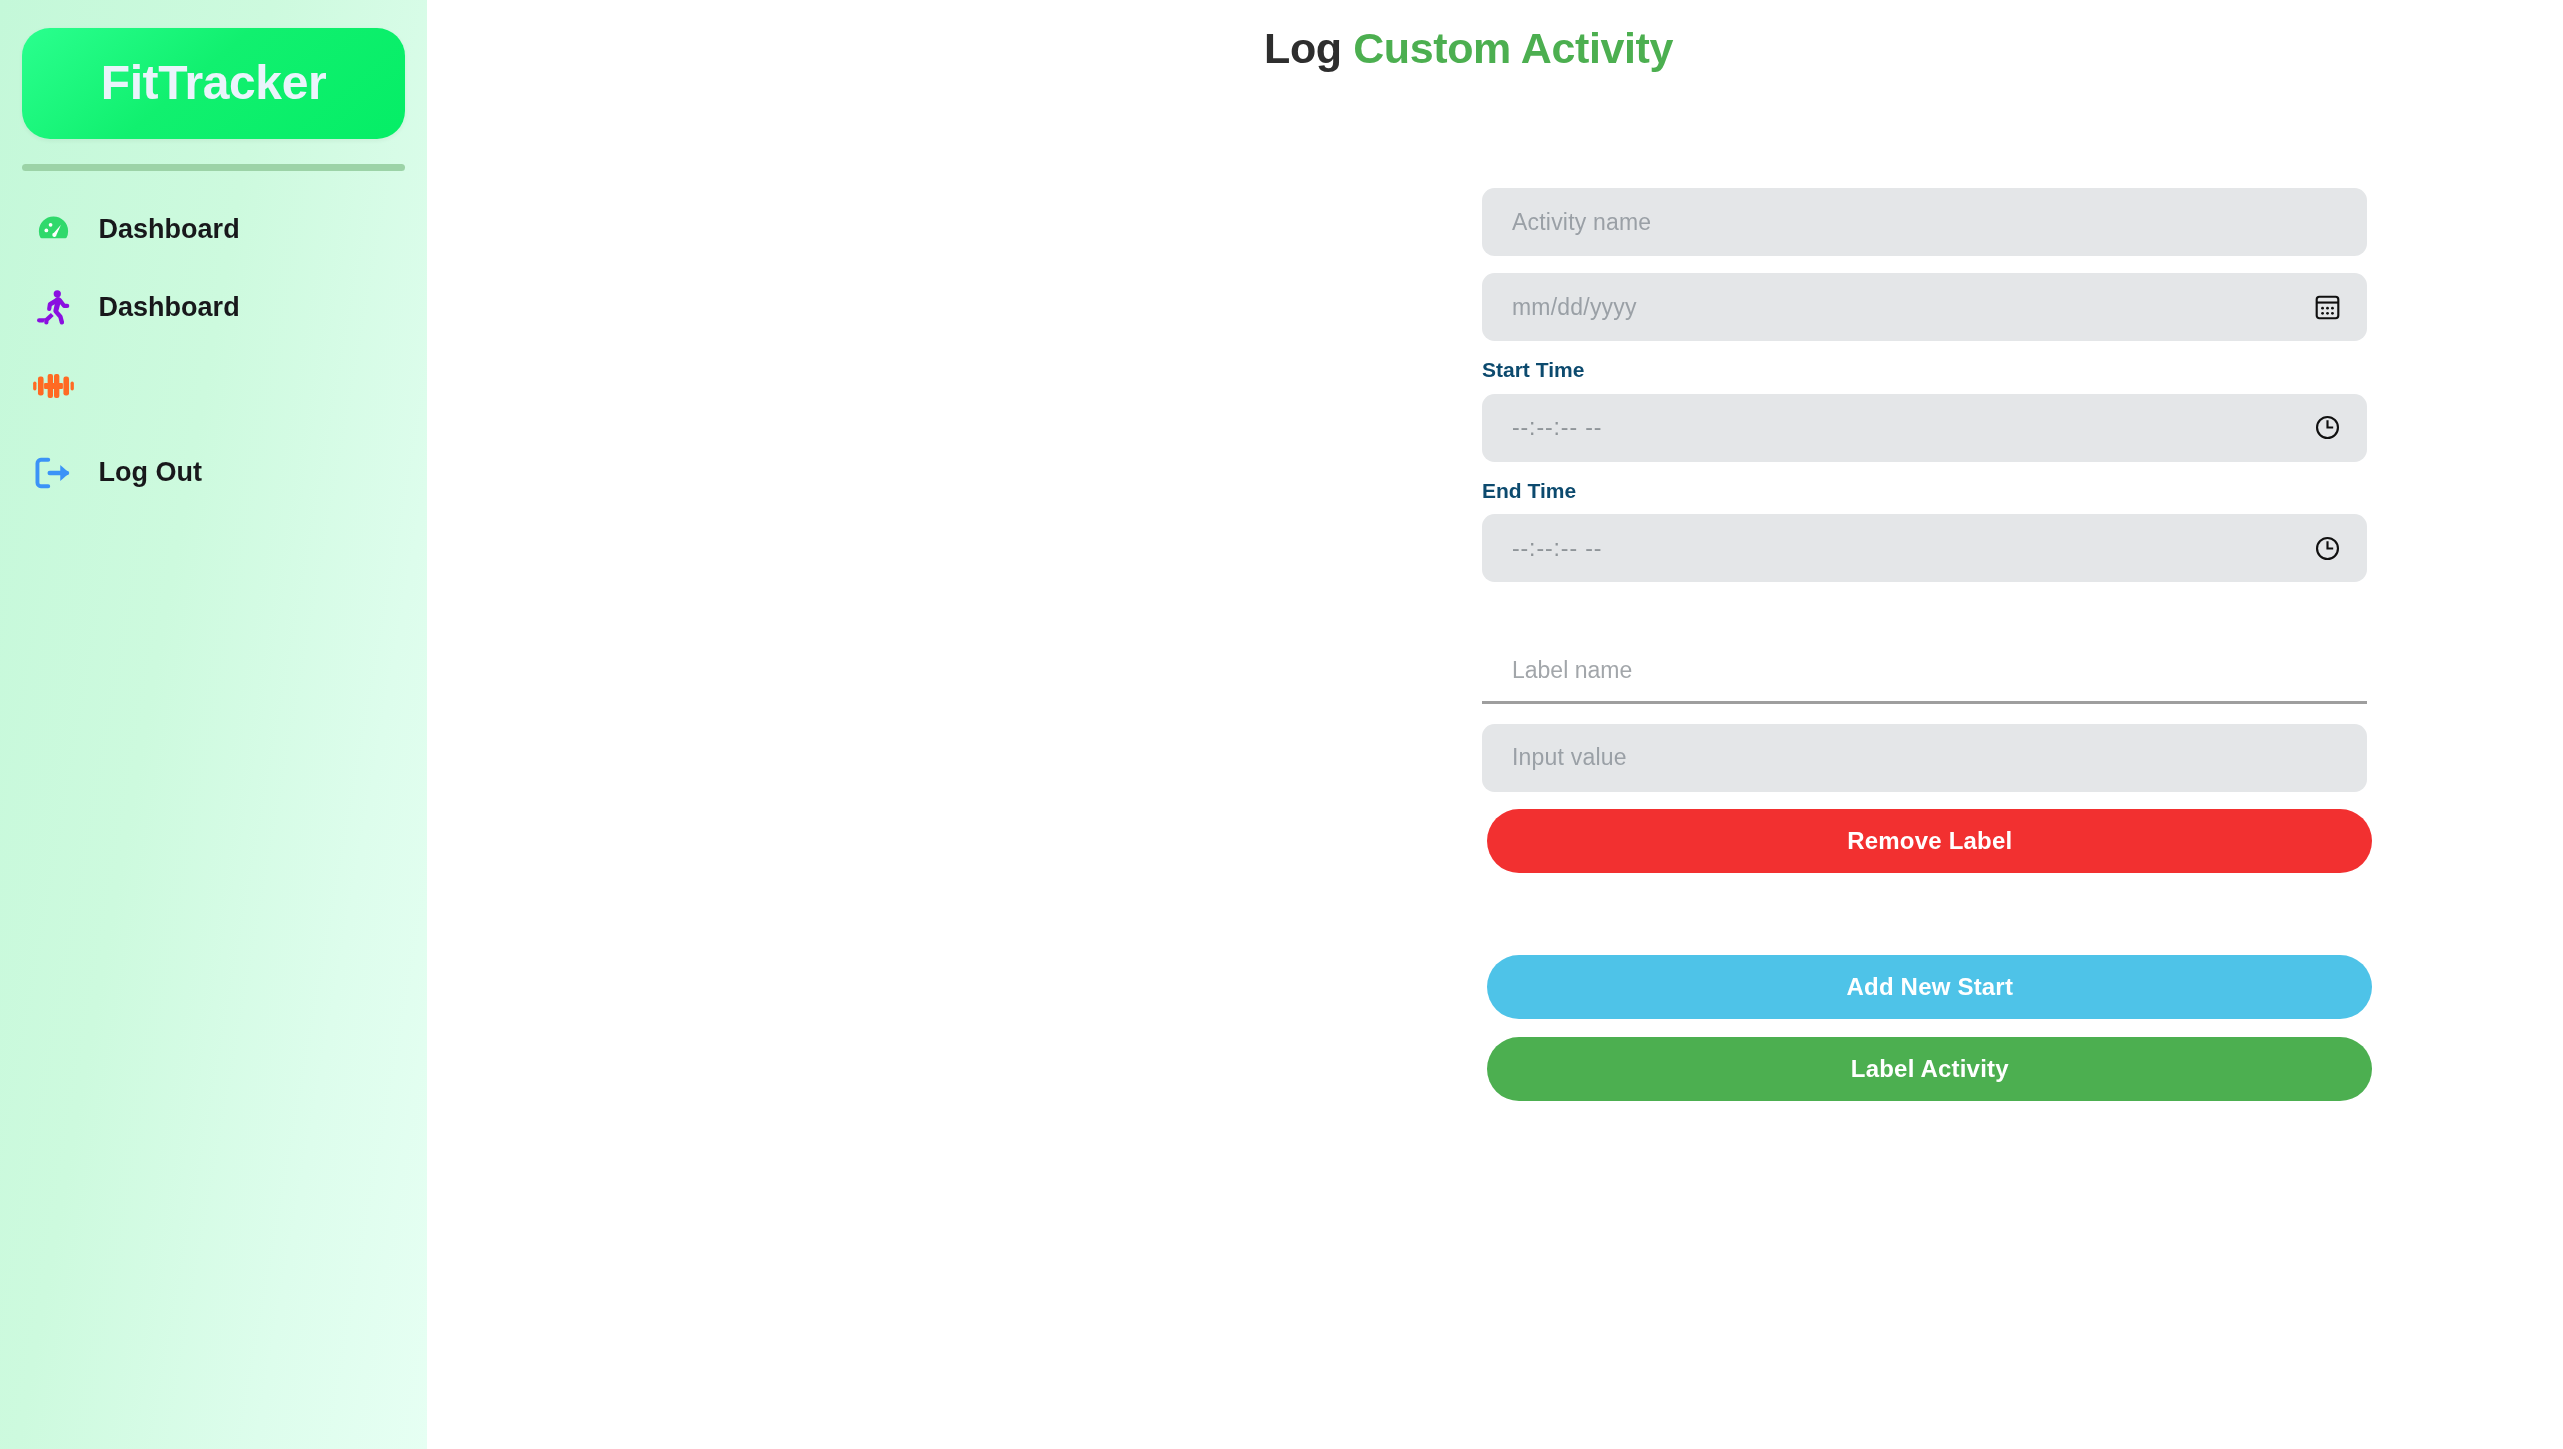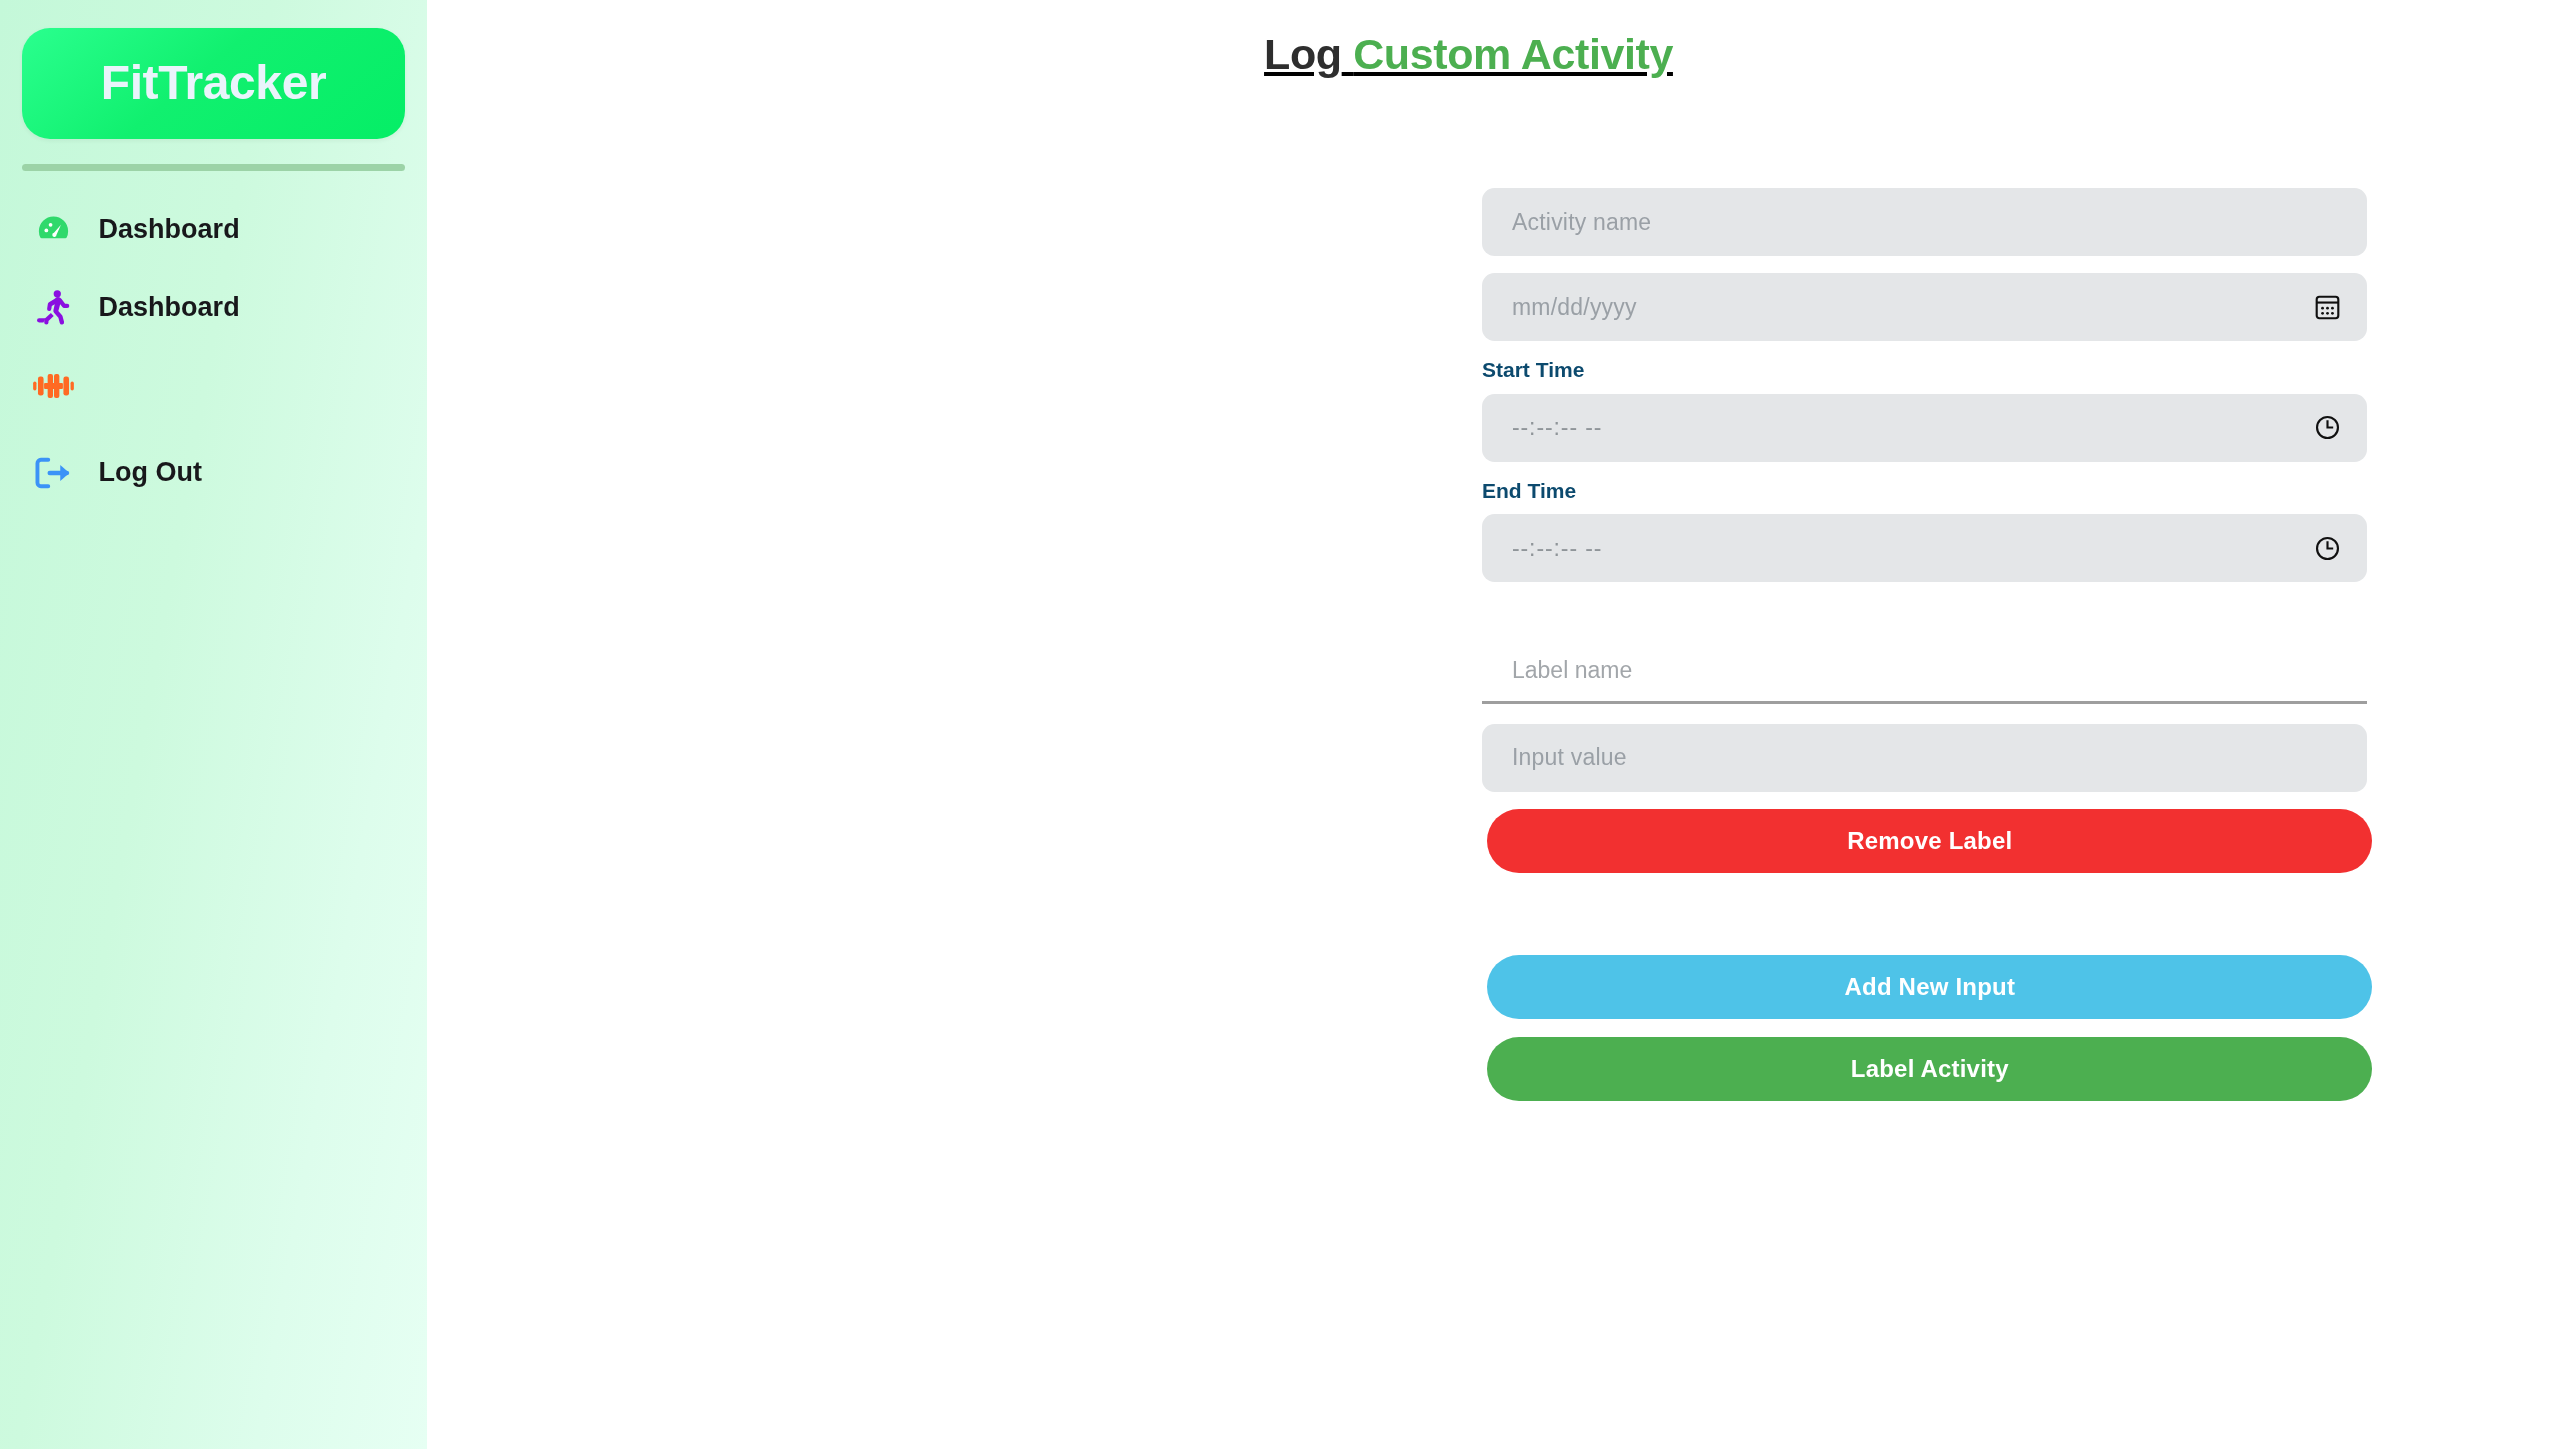--- a/index.html
+++ b/index.html
@@ -81,22 +81,21 @@
     color: #18181b;
     line-height: 1.16;
     max-width: 266px;
   }
 
   
   .main {
     position: relative;
     flex: 1 1 auto;
     height: 1449px;
-    padding-top: 30px;
-    text-decoration: underline;
+    padding-top: 24px;
   }
 
   .page-title {
     text-align: center;
     font-size: 43px;
     font-weight: 700;
     letter-spacing: -0.4px;
     margin-left: -53px;
   }
   .title-dark { color: #2e2e2e; }
@@ -313,19 +312,19 @@
 
       <div class="underline-field">
         <span class="ph">Label name</span>
       </div>
 
       <div class="field">
         <span class="ph">Input value</span>
       </div>
 
       <button class="btn btn-remove" type="button">Remove Label</button>
-      <button class="btn btn-add" type="button">Add New Input</button>
+      <button class="btn btn-add" type="button">Add New Start</button>
       <button class="btn btn-save" type="button">Label Activity</button>
 
     </form>
   </main>
 </div>
 
 
 </body></html>

